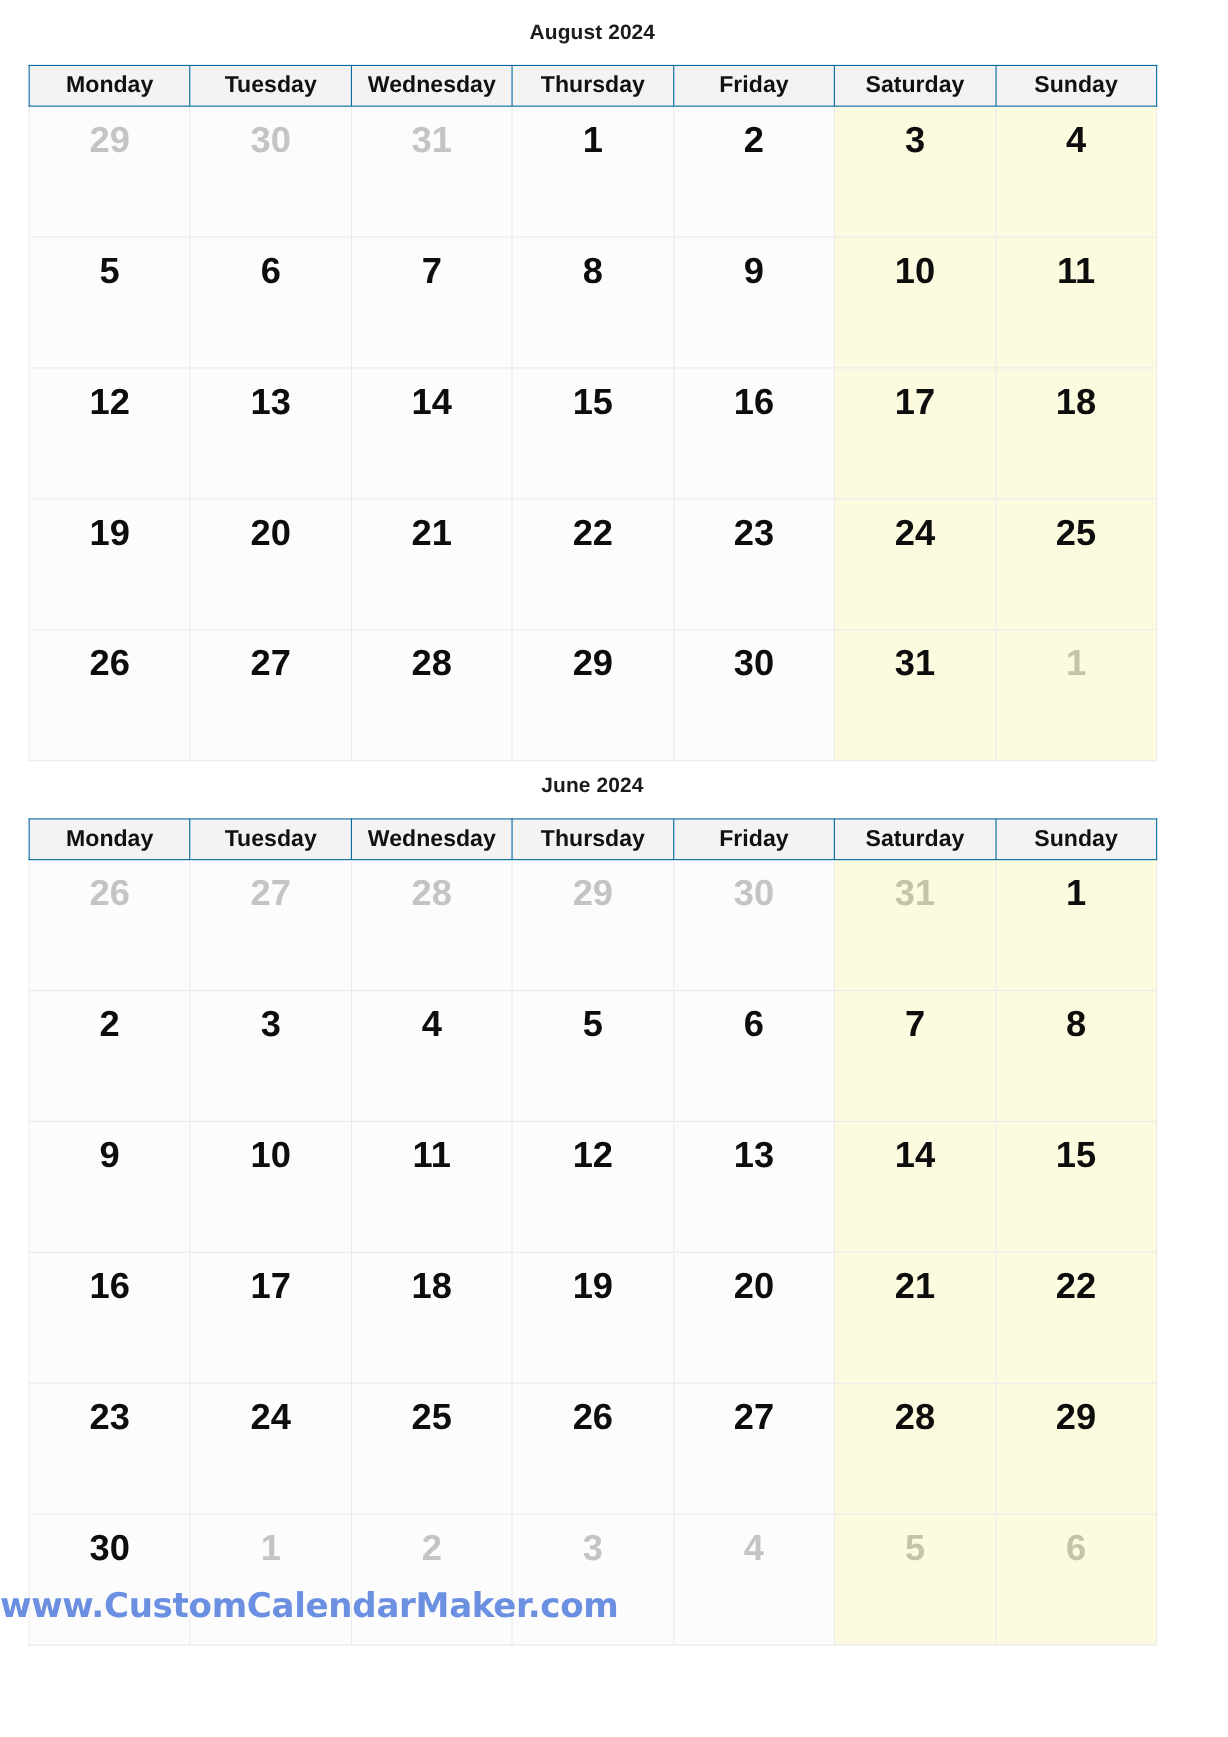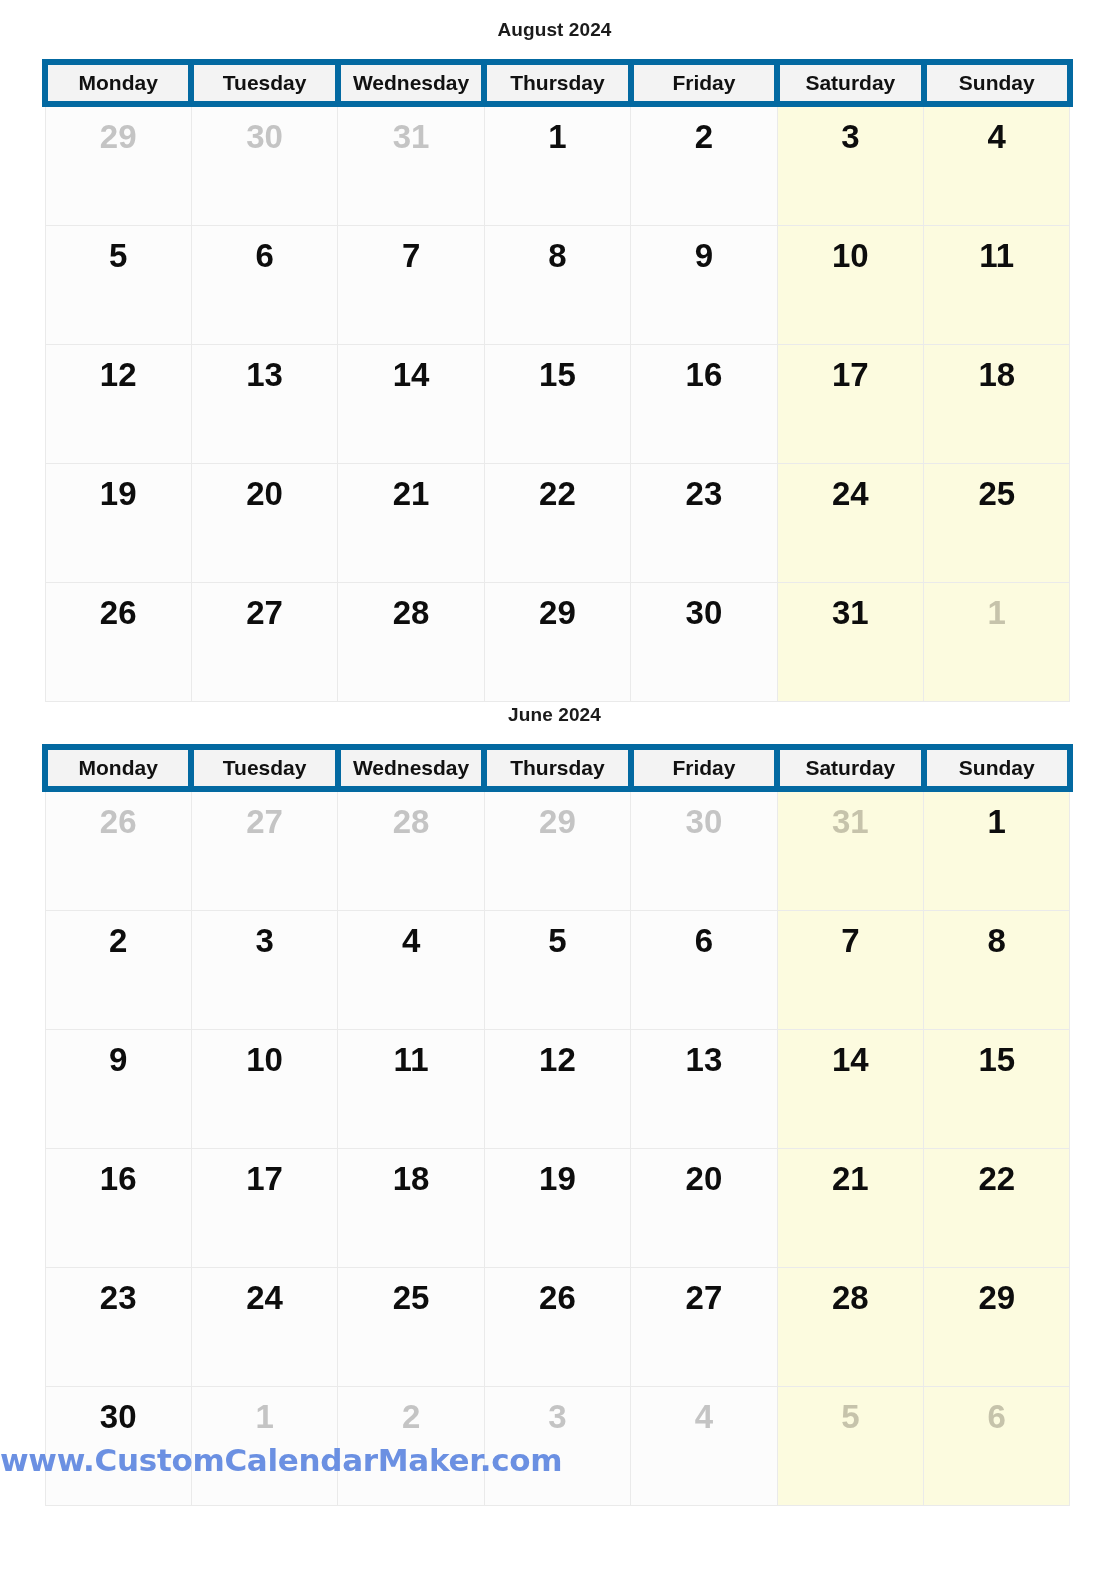--- a/index.html
+++ b/index.html
@@ -17,21 +17,21 @@
     position: relative;
     width: 1116px;
     height: 1579px;
     background: #ffffff;
     box-sizing: border-box;
   }
 
   
   .month-block {
     position: absolute;
-    left: 42px;
+    left: 26px;
     width: 1025px;
   }
   #august-block  { top: 18px; }
   #september-block { top: 703px; }
 
   .month-title {
     text-align: center;
     font-size: 19px;
     font-weight: bold;
     color: #1b1b1b;
@@ -44,21 +44,21 @@
   table.cal {
     border-collapse: collapse;
     table-layout: fixed;
     width: 1025px;
     border: 1px solid #e7e7e7;
   }
   table.cal col { width: 146.43px; }
 
   thead th {
     background: #f3f3f3;
-    border: 6px solid #0369a1;
+    border: 1px solid #0369a1;
     height: 36px;
     font-size: 21px;
     font-weight: bold;
     color: #111111;
     text-align: center;
     vertical-align: middle;
     padding: 0;
     font-family: "Liberation Sans", sans-serif;
   }
 

